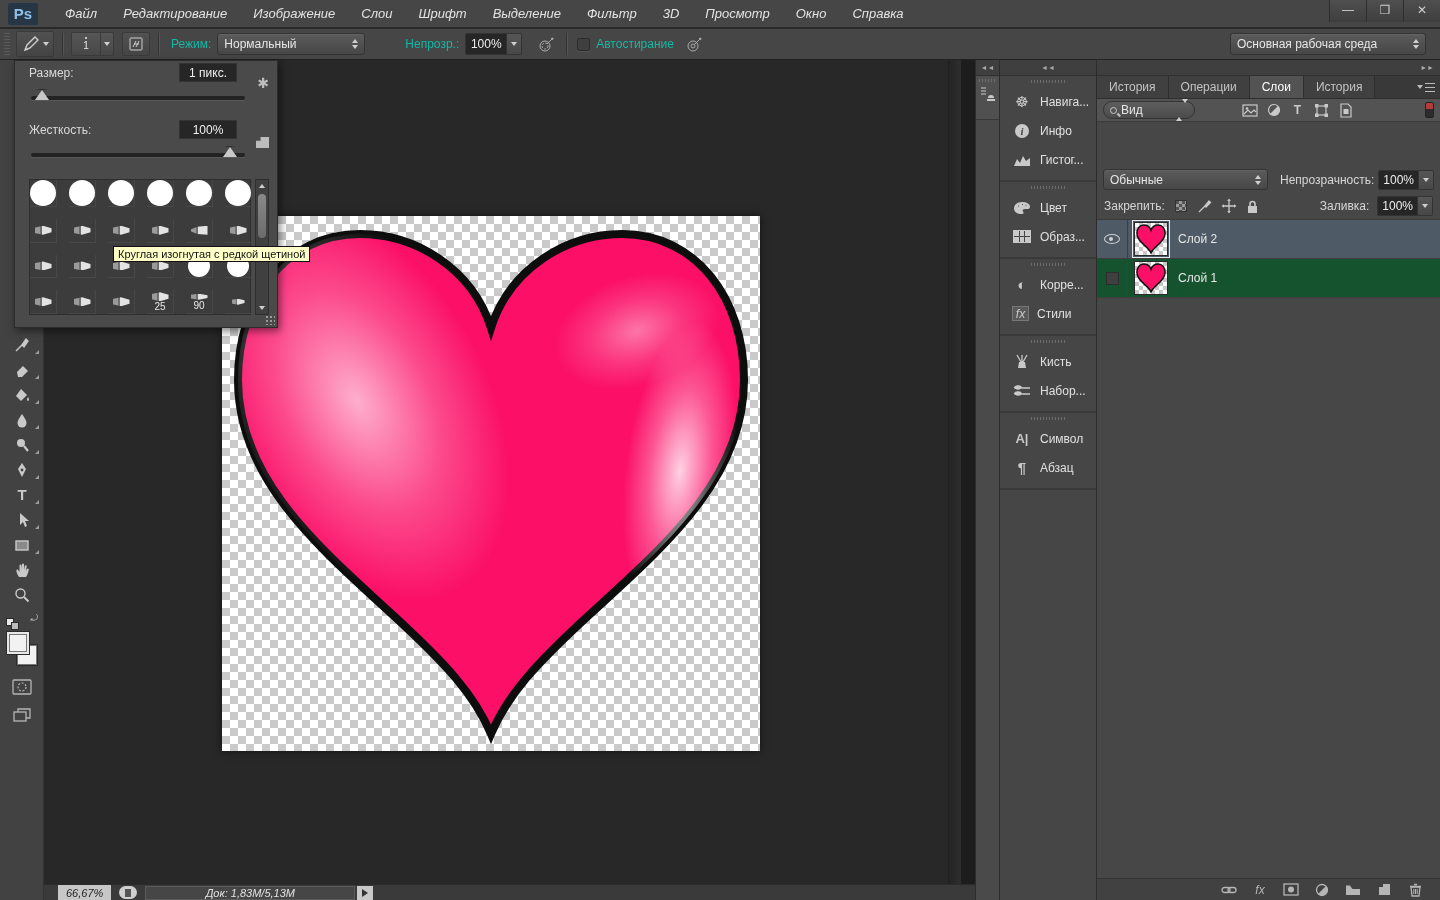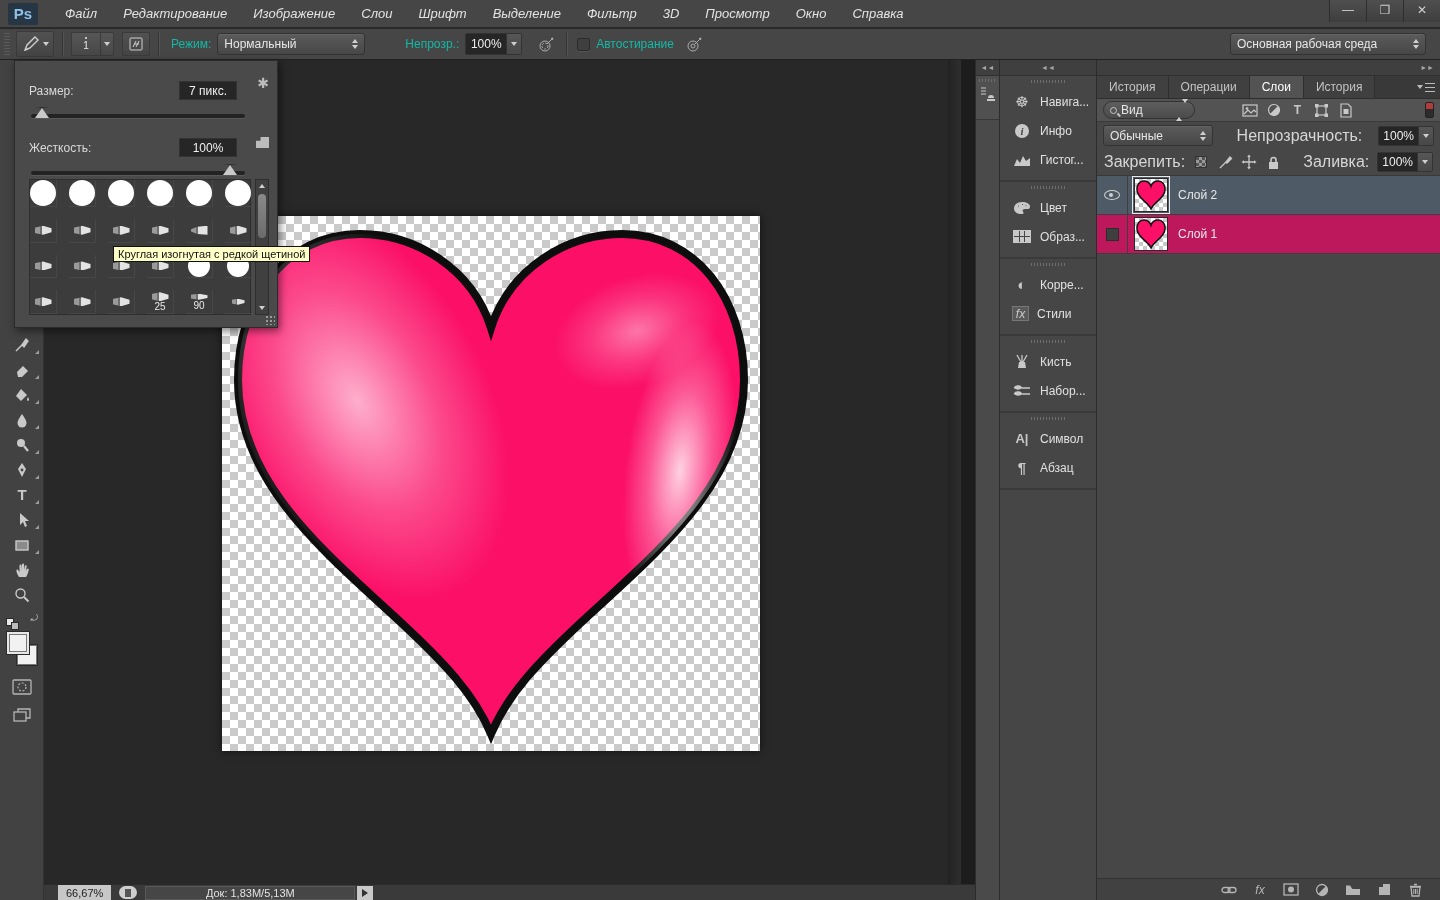--- a/index.html
+++ b/index.html
@@ -48,21 +48,21 @@
   .mini-swap { position:relative; height:18px; }
   .mini-sq { position:absolute; width:8px; height:8px; background:#e9e9e9; border:1px solid #2a2a2a; }
   .swap-arrow { position:absolute; right:6px; top:1px; color:#c9c9c9; font-size:9px; }
   .swatches { position:relative; height:38px; margin-top:2px; }
   .sw { position:absolute; width:22px; height:22px; background:#f2f2f2; border:1px solid #2a2a2a; box-shadow:0 0 0 1px #777 inset; }
   .sw.fg { left:7px; top:0; z-index:2; border:2px solid #e8e8e8; outline:1px solid #2a2a2a; }
   .sw.bg { left:16px; top:12px; }
   .below-tools { position:absolute; left:0; width:44px; display:flex; justify-content:center; }
 
   
-  .doc-area { position:absolute; left:44px; top:60px; width:931px; height:840px; background:#282828; }
+  .doc-area { position:absolute; left:44px; top:60px; width:931px; height:840px; background:#282828;font-style:italic; }
   .doc-scroll { position:absolute; right:14px; top:0; width:13px; height:824px; background:linear-gradient(90deg,#242424,#2e2e2e); border-left:1px solid #1f1f1f; }
   .doc-edge { position:absolute; right:0; top:0; width:14px; height:840px; background:#1d1d1d; }
   .canvas { position:absolute; left:178px; top:156px; width:538px; height:535px;
     background-image:conic-gradient(#cacaca 25%, #ffffff 25% 50%, #cacaca 50% 75%, #ffffff 75%);
     background-size:16px 16px; box-shadow:0 0 8px rgba(0,0,0,.6); }
   .canvas svg { position:absolute; inset:0; width:100%; height:100%; }
 
   
   .statusbar { position:absolute; left:0; bottom:0; width:931px; height:16px; background:#3a3a3a; border-top:1px solid #2a2a2a; display:flex; align-items:center; }
   .zoom-field { height:16px; padding:0 8px; background:#c7c7c7; color:#222; display:flex; align-items:center; font-size:11px; margin-left:14px; }
@@ -121,29 +121,29 @@
   .panel-menu .tri-d { border-top-color:#bbb; }
   .panel-menu .lines { width:10px; height:9px; background:repeating-linear-gradient(0deg,#bbb 0 1px,transparent 1px 4px); }
   .filter-row { height:23px; background:#535353; display:flex; align-items:center; padding:0 6px; gap:4px; border-bottom:1px solid #3a3a3a; }
   .vid-select { width:92px; height:18px; border:1px solid #333; border-radius:9px; background:linear-gradient(#5e5e5e,#4b4b4b); display:flex; align-items:center; padding:0 6px; gap:4px; color:#e6e6e6; }
   .search-glyph { width:7px; height:7px; border:1.5px solid #c9c9c9; border-radius:50%; position:relative; }
   .search-glyph:after { content:""; position:absolute; left:6px; top:6px; width:4px; height:1.5px; background:#c9c9c9; transform:rotate(45deg); }
   .filter-icons { display:flex; gap:7px; margin-left:42px; align-items:center; }
   .f-ico { width:17px; height:15px; display:flex; align-items:center; justify-content:center; color:#c9c9c9; font-size:12px; font-weight:bold; }
   .f-ico svg { stroke:#c9c9c9; fill:none; stroke-width:1.2; }
   .layer-toggle { margin-left:auto; width:9px; height:16px; border-radius:2px; background:linear-gradient(#b23b3b 0 45%, #2c2c2c 45%); border:1px solid #222; }
-  .blend-row { height:27px; display:flex; align-items:center; padding:0 6px; gap:16px; }
+  .blend-row { height:27px; display:flex; align-items:center; padding:0 6px; gap:4px;margin-top:44px; }
   .blend-select { width:186px; height:21px; }
-  .mini-label { color:#d6d6d6; font-size:16px; }
+  .mini-label { color:#d6d6d6; font-size:12px; }
   .lock-row { height:27px; display:flex; align-items:center; padding:0 7px; gap:8px; border-bottom:1px solid #393939; }
   .lock-ico { width:16px; height:16px; display:flex; align-items:center; justify-content:center; }
   .lock-ico svg { stroke:#c9c9c9; fill:none; stroke-width:1.3; }
   .checker16 { width:12px; height:12px; background-image:conic-gradient(#9a9a9a 25%, #555 25% 50%, #9a9a9a 50% 75%, #555 75%); background-size:6px 6px; border:1px solid #333; }
   .layers-list { }
-  .layer-row { height:39px; display:flex; align-items:center; border-bottom:1px solid #3e3e3e; background:#be185d; }
+  .layer-row { height:39px; display:flex; align-items:center; border-bottom:1px solid #3e3e3e; background:#14532d; }
   .layer-row.selected { background:#4e5a66; }
   .eye-cell { width:31px; height:39px; border-right:1px solid #3e3e3e; display:flex; align-items:center; justify-content:center; }
   .eye { width:16px; height:10px; border:1.5px solid #cfcfcf; border-radius:50%; position:relative; }
   .eye:after { content:""; position:absolute; left:4px; top:1.5px; width:4px; height:4px; border-radius:50%; background:#cfcfcf; }
   .eye-empty { width:13px; height:13px; background:#3f3f3f; border:1px solid #2d2d2d; }
   .thumb { width:34px; height:34px; margin:0 10px 0 6px; position:relative; background-image:conic-gradient(#c9c9c9 25%, #fff 25% 50%, #c9c9c9 50% 75%, #fff 75%); background-size:8px 8px; border:1px solid #2a2a2a; }
   .layer-row.selected .thumb { outline:1px solid #e8e8e8; outline-offset:1px; }
   .thumb svg { position:absolute; inset:1px; width:30px; height:30px; }
   .layer-name { font-size:12px; color:#e8e8e8; }
   .panel-footer { position:absolute; left:0; bottom:0; width:343px; height:22px; background:#414141; border-top:1px solid #323232; display:flex; align-items:center; justify-content:flex-end; gap:13px; padding-right:16px; }
@@ -366,23 +366,23 @@
         <i></i>
       </div>
     <div class="doc-info">Док: 1,83M/5,13M</div>
     <div class="status-arrow">
         <b></b>
       </div>
   </div>
 </div>
 
 <div class="brush-popup">
-  <div class="bp-row" style="margin-top:20px">
+  <div class="bp-row" style="margin-top:2px">
     <span class="bp-label">Размер:</span>
-    <div class="bp-val" style="margin-right:26px">7 пикс.</div>
+    <div class="bp-val" style="margin-right:26px">1 пикс.</div>
   </div>
   <div class="bp-gear">✱</div>
   <div class="slider" style="margin-top:14px;margin-right:32px">
     <span class="thumb" style="left:-2px"></span>
   </div>
   <div class="bp-newbrush"></div>
   <div class="bp-row" style="margin-top:20px">
     <span class="bp-label">Жесткость:</span>
     <div class="bp-val" style="margin-right:26px">100%</div>
   </div>

